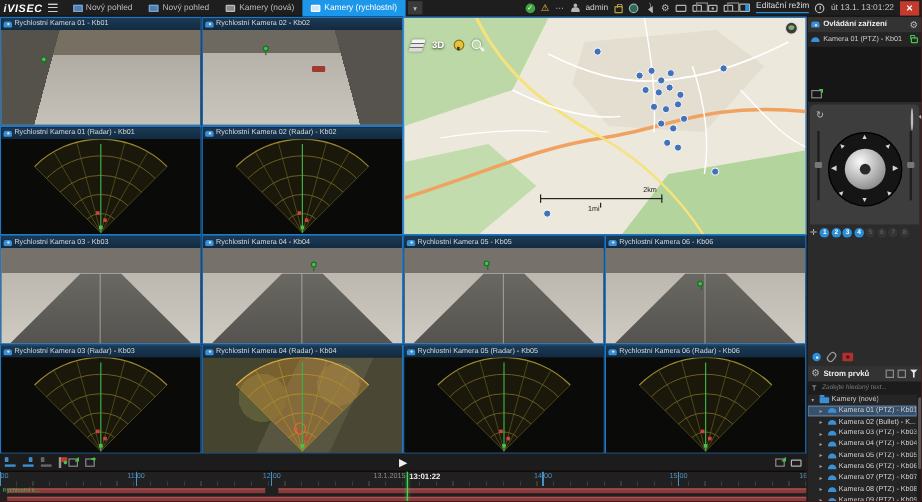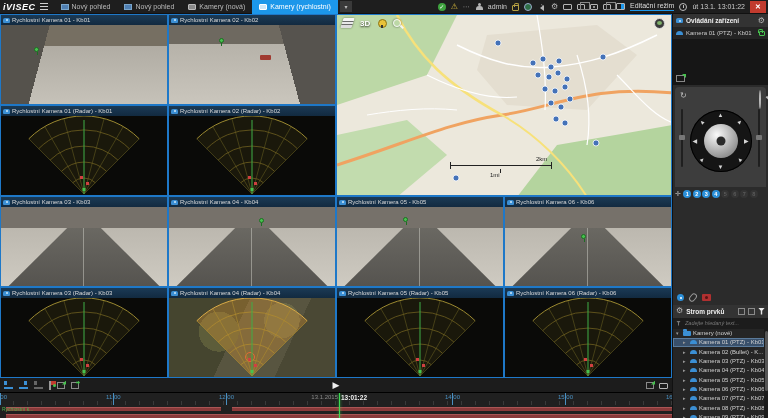--- a/index.html
+++ b/index.html
@@ -82,21 +82,21 @@
   .sat{background:radial-gradient(circle at 30% 42%,#5d5d3a 0 16%,transparent 16%),radial-gradient(circle at 68% 28%,#6b6847 0 14%,transparent 14%),linear-gradient(115deg,#45452f 0 40%,#585540 40% 70%,#4a4834 70%);}
   .sat .arc{stroke:#b08a2e;}
   .sat .arcb{stroke:#d8aa46;}
   .sat .ray{stroke:#a8862f;}
   .sat .fanfill{fill:rgba(240,160,50,.30);}
   .ringmark{position:absolute;left:46%;top:68%;width:10px;height:10px;border:1px solid #e05338;border-radius:50%;}
 
   
   .maptile{position:absolute;left:336px;top:0;width:336px;height:182px;border:1px solid #1e78c8;background:#ece8dc;overflow:hidden;}
   .maptile svg{position:absolute;inset:0;}
-  .mapctl{position:absolute;top:3px;left:5px;display:flex;align-items:center;gap:7px;z-index:3;}
+  .mapctl{position:absolute;top:18px;left:5px;display:flex;align-items:flex-start;gap:7px;z-index:3;}
   .layers{width:11px;height:10px;background:linear-gradient(#f5f5f5 0 2.5px,#6a6a6a 2.5px 3.5px,#e8e8e8 3.5px 6px,#6a6a6a 6px 7px,#dcdcdc 7px 10px);transform:skewX(-18deg);border-radius:1px;box-shadow:0 0 2px rgba(0,0,0,.5);}
   .btn3d{color:#fff;font-size:8px;font-weight:bold;text-shadow:0 1px 2px rgba(0,0,0,.8);}
   .poimark{width:9px;height:9px;position:relative;}
   .poimark:before{content:"";position:absolute;left:1px;top:0;width:7px;height:7px;border-radius:50%;background:#e8c23a;border:1px solid #8a7312;}
   .poimark:after{content:"";position:absolute;left:3.5px;top:6px;width:2px;height:3px;background:#333;}
   .mag{width:8px;height:8px;border:1.5px solid #f5f5f5;border-radius:50%;position:relative;box-shadow:0 0 2px rgba(0,0,0,.6);}
   .mag:after{content:"";position:absolute;left:6px;top:6px;width:4px;height:1.5px;background:#f5f5f5;transform:rotate(45deg);}
   .globebtn{position:absolute;top:3px;right:6px;width:11px;height:11px;border-radius:50%;background:#3a3a3a;border:1px solid #ddd;z-index:3;}
   .globebtn:before{content:"";position:absolute;left:2px;top:2px;width:5px;height:4px;border-radius:50%;background:#7fb06a;}
   .scalewrap{position:absolute;left:113px;top:150px;z-index:3;color:#222;font-size:6px;}

